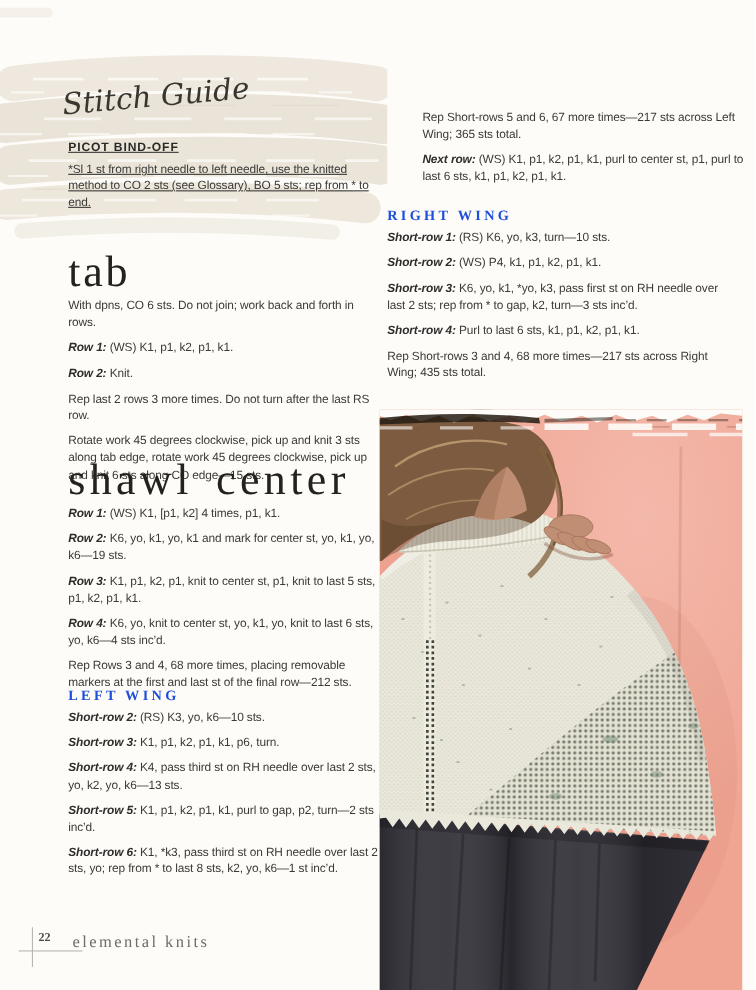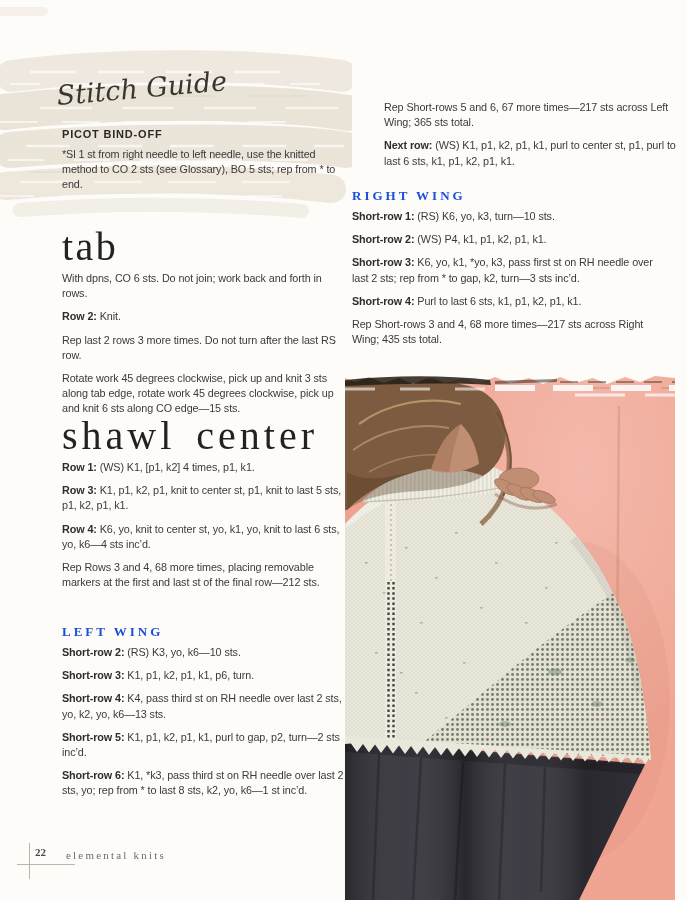--- a/index.html
+++ b/index.html
@@ -3,41 +3,41 @@
 <meta charset="utf-8">
 <style>
   html,body{margin:0;padding:0;background:#ffffff;}
   .page{
     position:relative;width:687px;height:900px;background:#fdfcf9;overflow:hidden;
     font-family:"Liberation Sans",sans-serif;color:#3b3a37;
   }
   
   .abs{position:absolute;}
   .para{margin:0 0 8px 0;font-size:10.8px;line-height:15.2px;letter-spacing:-0.1px;color:#3b3a37;}
-  .para b{font-weight:700;color:#2e2d2b;}
+  .para b{font-weight:700;color:#2e2d2b;font-style:italic;}
   .serif-h2{
     font-family:"Liberation Serif",serif;font-weight:400;font-size:40px;line-height:31px;
     letter-spacing:2.5px;margin:0 0 9px 0;color:#23221f;
   }
   .serif-h2.spaced{letter-spacing:4px;word-spacing:7px;}
   .caps-h3{
     font-family:"Liberation Serif",serif;font-weight:700;font-size:13px;line-height:15px;
     letter-spacing:3px;margin:0 0 6px 0;color:#1d4ed8;
   }
   .picot-h{font-weight:700;font-size:11px;line-height:13px;letter-spacing:0.8px;margin:0 0 6px 0;color:#2a2927;}
   .script-title{
     display:inline-block;font-family:"DejaVu Serif",serif;font-style:italic;font-weight:500;
     font-size:27px;color:#3a362f;transform:rotate(-5deg);transform-origin:left bottom;margin:0;
   }
   
   .footer{position:absolute;left:0;top:840px;width:220px;height:52px;}
   .footer .vline{position:absolute;left:29px;top:3px;width:1px;height:36px;background:#b8b6b1;}
   .footer .hline{position:absolute;left:17px;top:24px;width:58px;height:1px;background:#b8b6b1;}
   .footer .num{position:absolute;left:35px;top:6px;font-family:"Liberation Serif",serif;font-weight:700;font-size:11px;color:#4b4a47;}
-  .footer .book{position:absolute;left:66px;top:9px;font-family:"Liberation Serif",serif;font-size:11px;letter-spacing:2.2px;color:#6e6c68;}
+  .footer .book{position:absolute;left:66px;top:9px;font-family:"Liberation Serif",serif;font-size:15px;letter-spacing:2.2px;color:#6e6c68;}
   
   .brush-wrap{position:absolute;left:0;top:50px;width:352px;height:175px;pointer-events:none;}
   .corner-streak{position:absolute;left:-4px;top:7px;width:52px;height:9px;background:#e8e1d4;opacity:.4;border-radius:5px;}
   .photo-wrap{position:absolute;left:345px;top:372px;width:330px;height:528px;}
   svg{display:block;}
 </style>
 </head>
 <body>
 
 <div class="page">
@@ -61,36 +61,38 @@
         <path d="M0,146 H290" stroke="#fdfcf9" stroke-width="2" stroke-dasharray="34 28" opacity="0.65"></path>
         <path d="M60,46 H330" stroke="#ddd5c5" stroke-width="1.4" stroke-dasharray="60 34" opacity="0.5"></path>
         <path d="M30,122 H300" stroke="#ddd5c5" stroke-width="1.4" stroke-dasharray="56 40" opacity="0.5"></path>
       </g>
     </svg>
   </div>
 
   <div class="abs" style="left:58px;top:80px;width:286px;">
     <h1 class="script-title">Stitch Guide</h1>
   </div>
-  <div class="abs" style="left:62px;top:128px;width:280px;">
+  <div class="abs" style="left:62px;top:128px;width:280px;text-decoration:underline;">
     <h4 class="picot-h">PICOT BIND-OFF</h4>
     <p class="para"><span>*Sl 1 st from right needle to left needle, use the knitted method to CO 2 sts (see Glossary), BO 5 sts; rep from * to end.</span></p>
   </div>
 
   <div class="abs" style="left:62px;top:231px;width:284px;">
     <h2 class="serif-h2">tab</h2>
     <p class="para"><span>With dpns, CO 6 sts. Do not join; work back and forth in rows.</span></p>
+    <p class="para"><b>Row 1:</b> <span>(WS) K1, p1, k2, p1, k1.</span></p>
     <p class="para"><b>Row 2:</b> <span>Knit.</span></p>
     <p class="para"><span>Rep last 2 rows 3 more times. Do not turn after the last RS row.</span></p>
     <p class="para"><span>Rotate work 45 degrees clockwise, pick up and knit 3 sts along tab edge, rotate work 45 degrees clockwise, pick up and knit 6 sts along CO edge—15 sts.</span></p>
   </div>
 
   <div class="abs" style="left:62px;top:420px;width:284px;">
     <h2 class="serif-h2 spaced">shawl center</h2>
     <p class="para"><b>Row 1:</b> <span>(WS) K1, [p1, k2] 4 times, p1, k1.</span></p>
+    <p class="para"><b>Row 2:</b> <span>K6, yo, k1, yo, k1 and mark for center st, yo, k1, yo, k6—19 sts.</span></p>
     <p class="para"><b>Row 3:</b> <span>K1, p1, k2, p1, knit to center st, p1, knit to last 5 sts, p1, k2, p1, k1.</span></p>
     <p class="para"><b>Row 4:</b> <span>K6, yo, knit to center st, yo, k1, yo, knit to last 6 sts, yo, k6—4 sts inc’d.</span></p>
     <p class="para"><span>Rep Rows 3 and 4, 68 more times, placing removable markers at the first and last st of the final row—212 sts.</span></p>
   </div>
 
   <div class="abs" style="left:62px;top:624px;width:284px;">
     <h3 class="caps-h3">LEFT WING</h3>
     <p class="para"><b>Short-row 2:</b> <span>(RS) K3, yo, k6—10 sts.</span></p>
     <p class="para"><b>Short-row 3:</b> <span>K1, p1, k2, p1, k1, p6, turn.</span></p>
     <p class="para"><b>Short-row 4:</b> <span>K4, pass third st on RH needle over last 2 sts, yo, k2, yo, k6—13 sts.</span></p>

